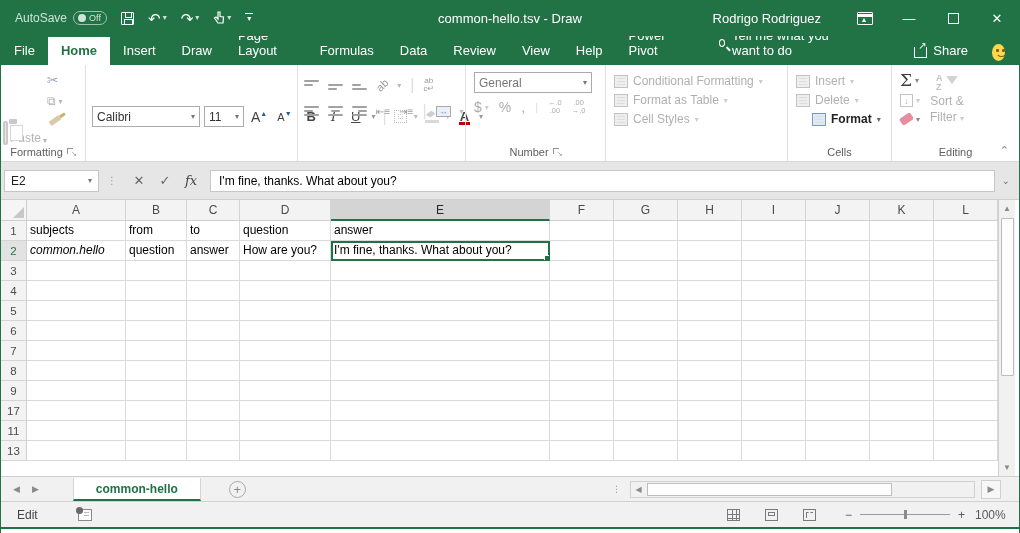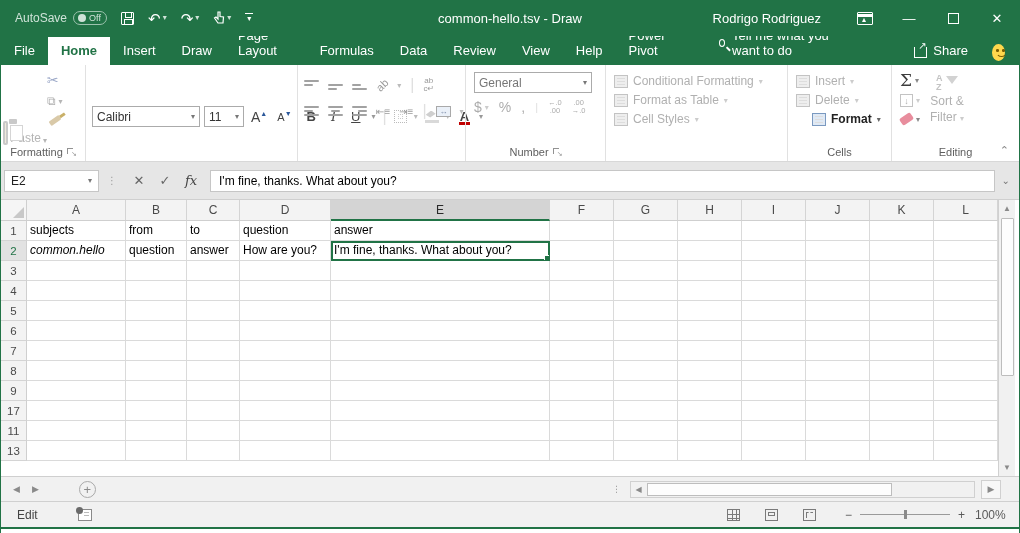--- a/index.html
+++ b/index.html
@@ -673,20 +673,21 @@
       <div class="sbtn">▲</div>
       <div class="vthumb"></div>
       <div class="vfill"></div>
       <div class="sbtn">▼</div>
     </div>
   </div>
 
   <div class="sheetbar">
     <span class="nav-ar">◀</span>
     <span class="nav-ar" style="padding-left:0;">▶</span>
+    <div class="sheet-tab">common-hello</div>
     <div class="addsheet">+</div>
     <span class="sb-dots">⋮</span>
     <div class="hscroll">
       <span class="sbtn" style="height:15px;width:15px;">◀</span>
       <div class="hthumb"></div>
       <div class="hfill"></div>
     </div>
     <div class="hs-rbtn">▶</div>
   </div>
 

